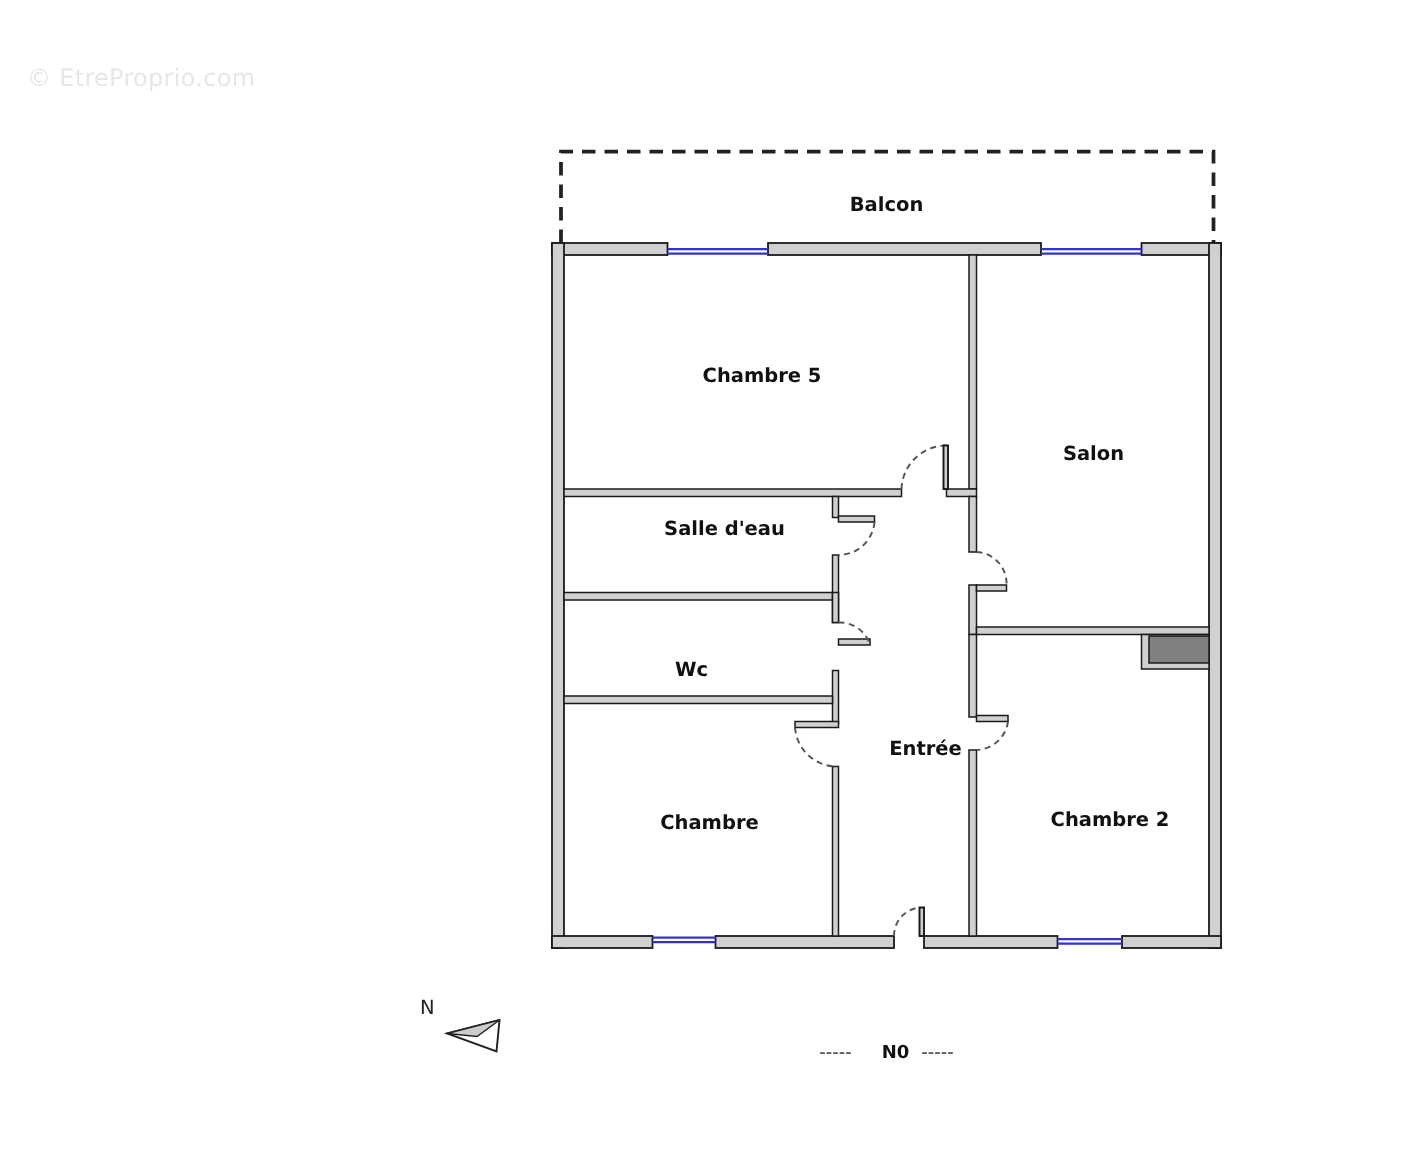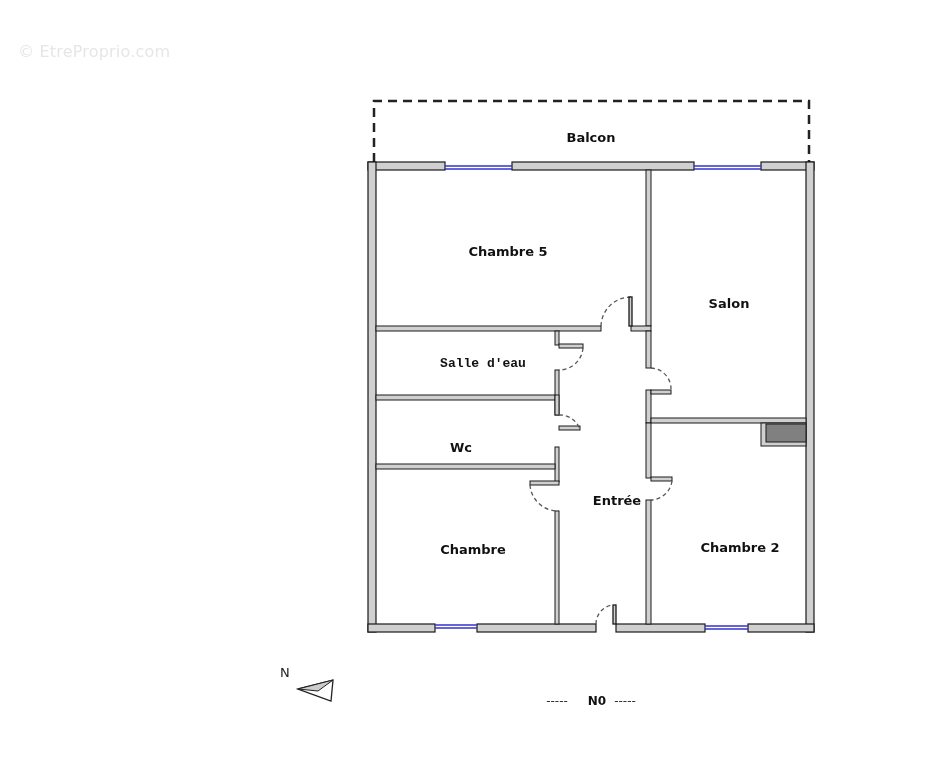--- a/index.html
+++ b/index.html
@@ -118,21 +118,21 @@
 
   <g>
     <path d="M298 689 L333 680 L331 701 Z" fill="#ffffff" stroke="#222" stroke-width="1.3"></path>
     <path d="M298 689 L333 680 L318 691 Z" fill="#cccccc" stroke="#222" stroke-width="1"></path>
   </g>
 </svg>
 
 <div class="room-label" style="left:591px; top:137px;">Balcon</div>
 <div class="room-label" style="left:508px; top:251px;">Chambre 5</div>
 <div class="room-label" style="left:729px; top:303px;">Salon</div>
-<div class="room-label" style="left:483px; top:363px;font-family:Liberation Mono, monospace;">Salle d'eau</div>
+<div class="room-label" style="left:483px; top:353px;">Salle d'eau</div>
 <div class="room-label" style="left:461px; top:432px;margin-top:15px;">Wc</div>
 <div class="room-label" style="left:617px; top:500px;">Entrée</div>
 <div class="room-label" style="left:473px; top:549px;">Chambre</div>
 <div class="room-label" style="left:740px; top:547px;text-align:center;">Chambre 2</div>
 
 <div class="north-label">N</div>
 
 <div class="level-label">
   <span class="dash">-----</span><span class="lv">N0</span><span class="dash">-----</span>
 </div>

